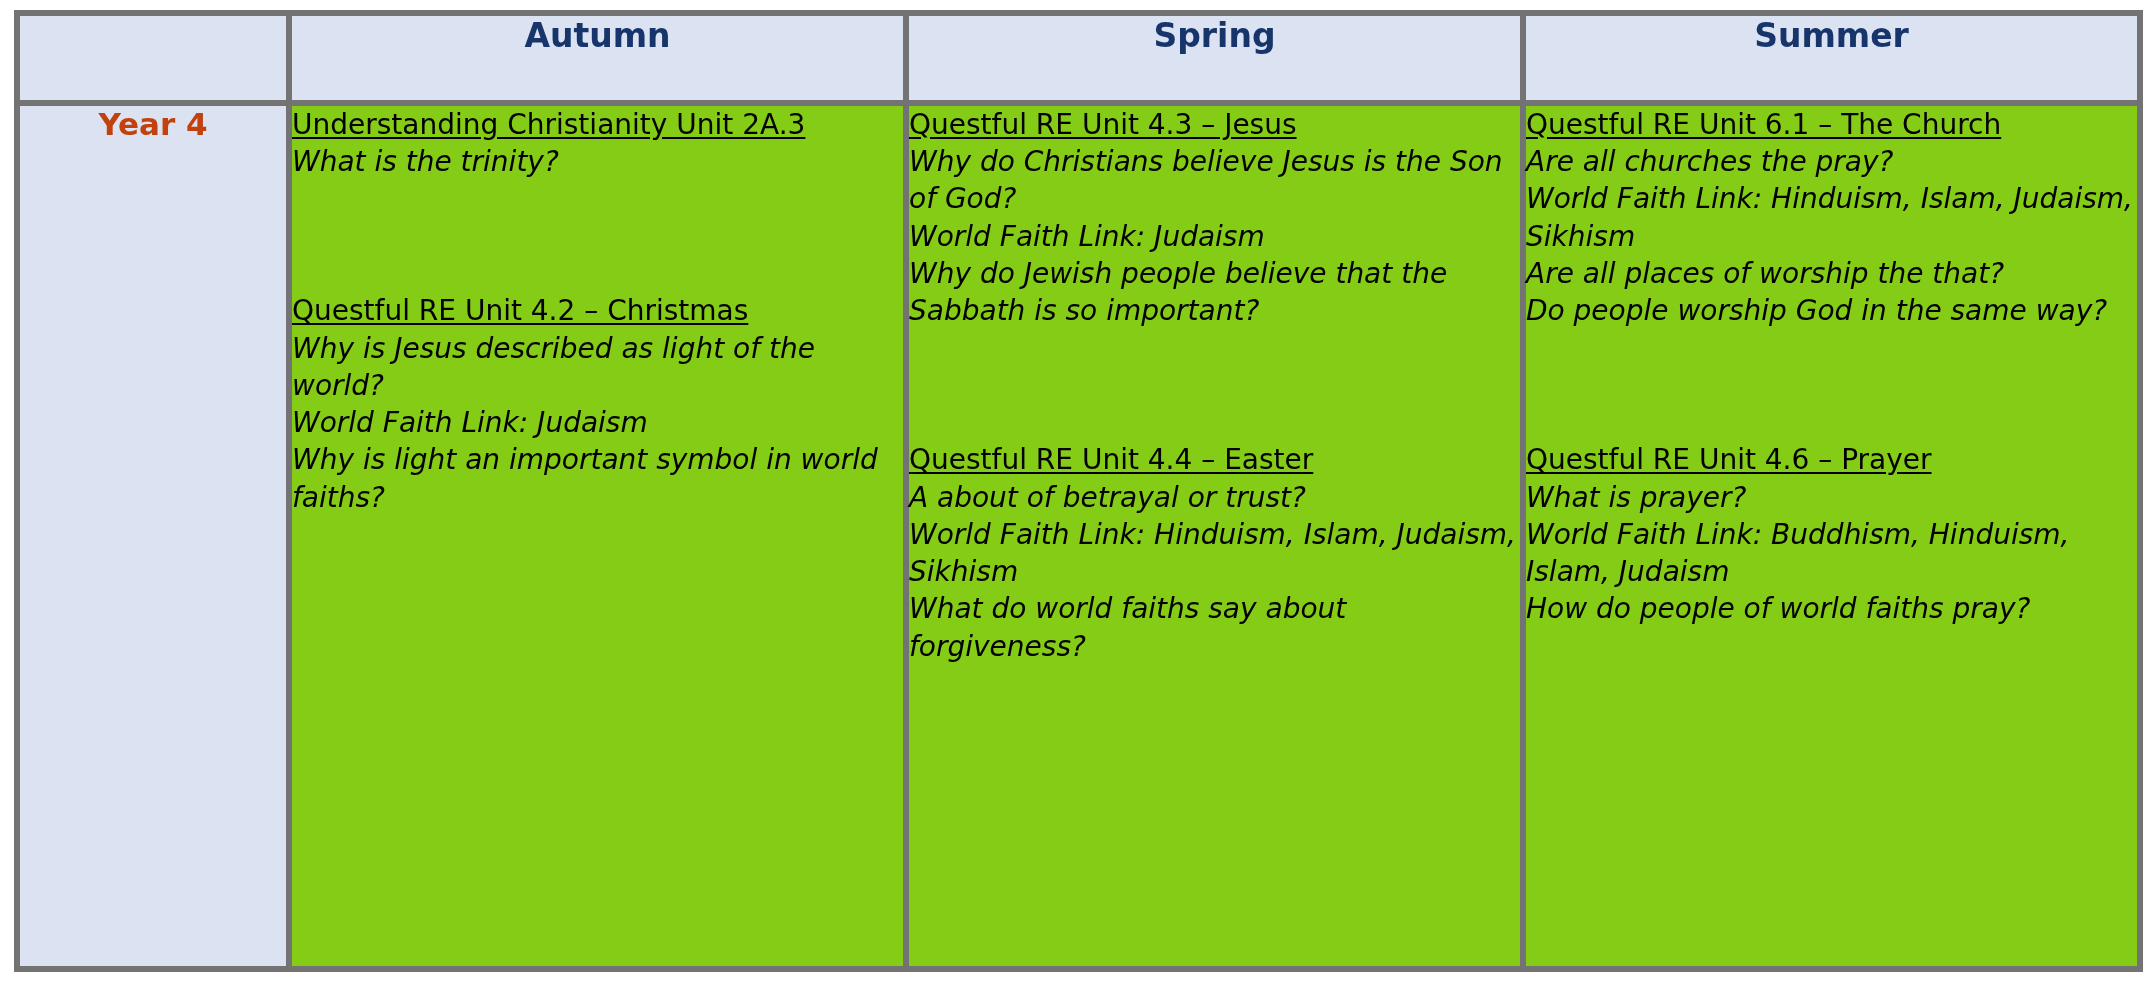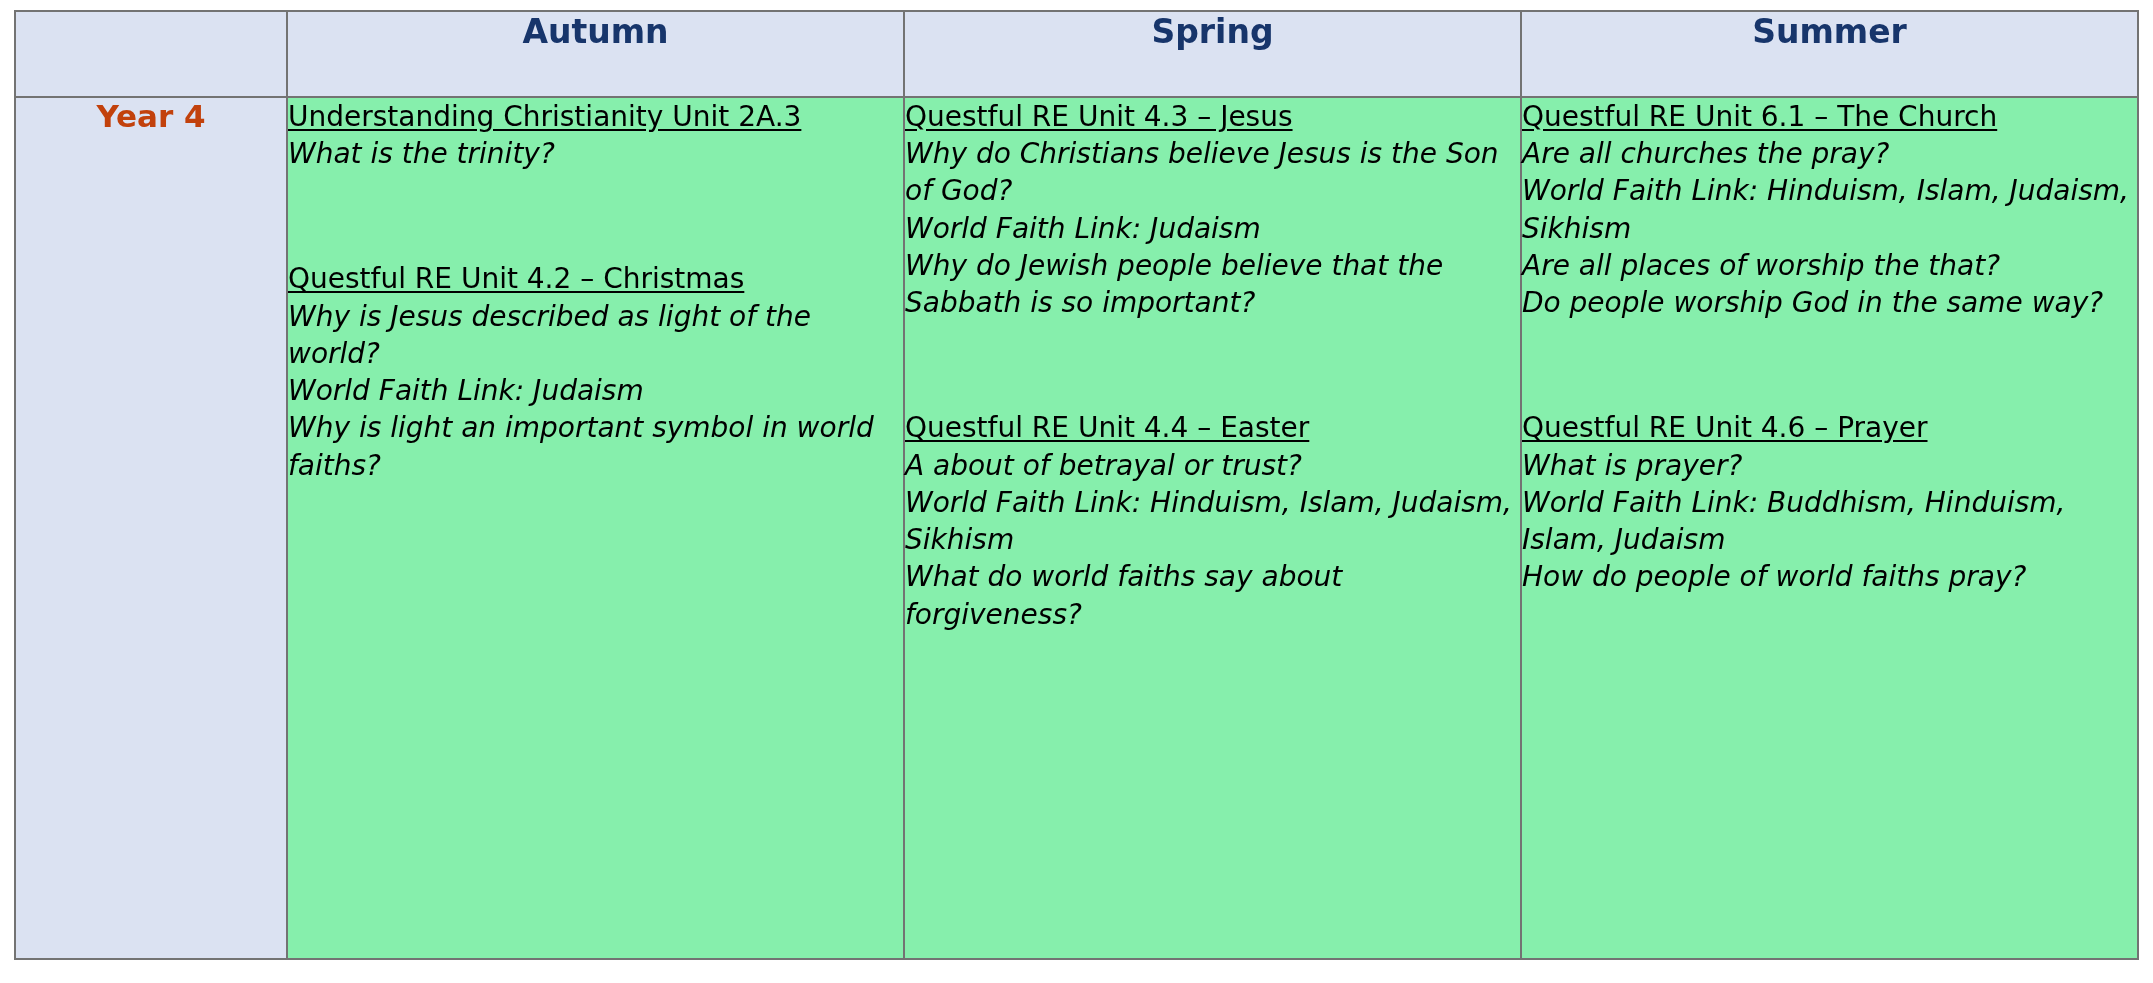--- a/index.html
+++ b/index.html
@@ -18,21 +18,21 @@
     padding: 10px 14px 0 14px;
     box-sizing: border-box;
   }
   table.curriculum {
     border-collapse: collapse;
     table-layout: fixed;
     width: 2124px;
   }
   table.curriculum td,
   table.curriculum th {
-    border: 2px solid #737373;
+    border: 6px solid #737373;
     vertical-align: top;
     padding: 0;
   }
   
   col.c-year   { width: 272px; }
   col.c-term   { width: 617px; }
 
   
   thead th {
     background: #dbe2f2;
@@ -52,29 +52,29 @@
     background: #dbe2f2;
     text-align: center;
     vertical-align: middle;
     color: #c2410c;
     font-size: 31px;
     font-weight: bold;
   }
 
   
   td.term-cell {
-    background: #86efac;
+    background: #84cc16;
     padding: 22px 20px 20px 22px;
     height: 860px;
   }
   .block {
     margin: 0 0 0 0;
   }
   .block.second {
-    margin-top: 88px;
+    margin-top: 112px;
   }
   .unit-title {
     font-size: 28px;
     line-height: 1.33;
     text-decoration: underline;
     text-underline-offset: 3px;
     margin: 0 0 0 0;
   }
   .line {
     font-size: 28px;

